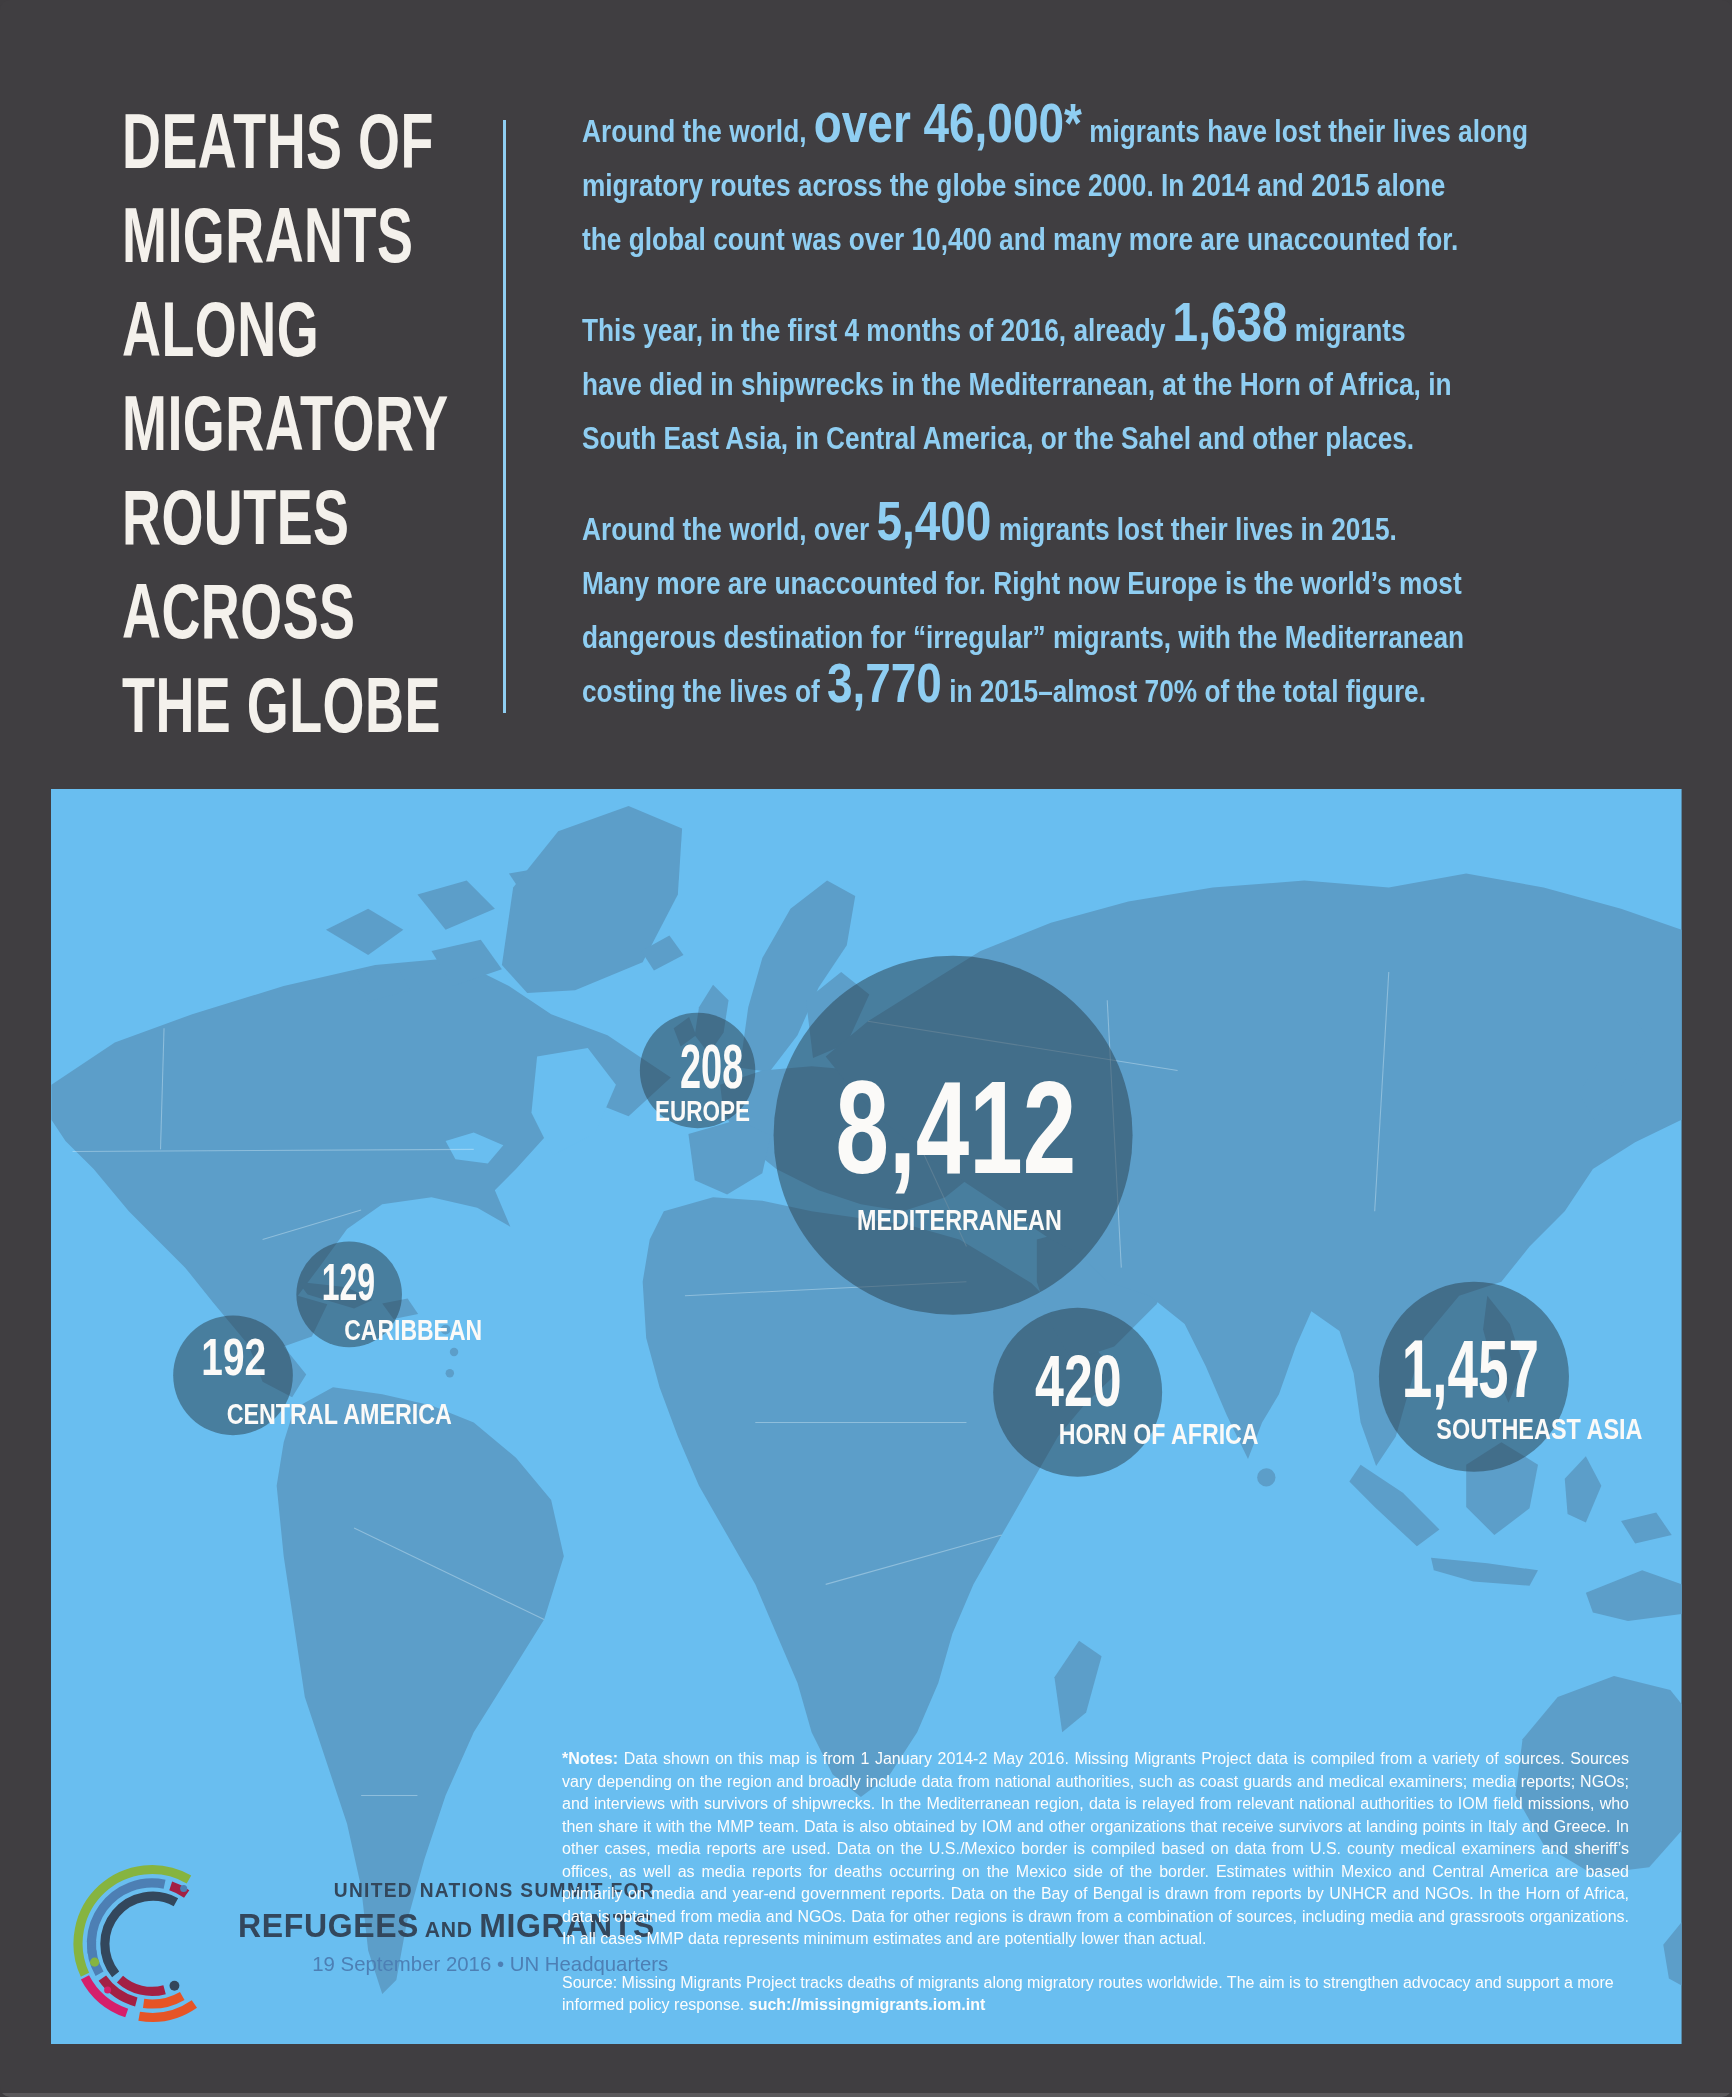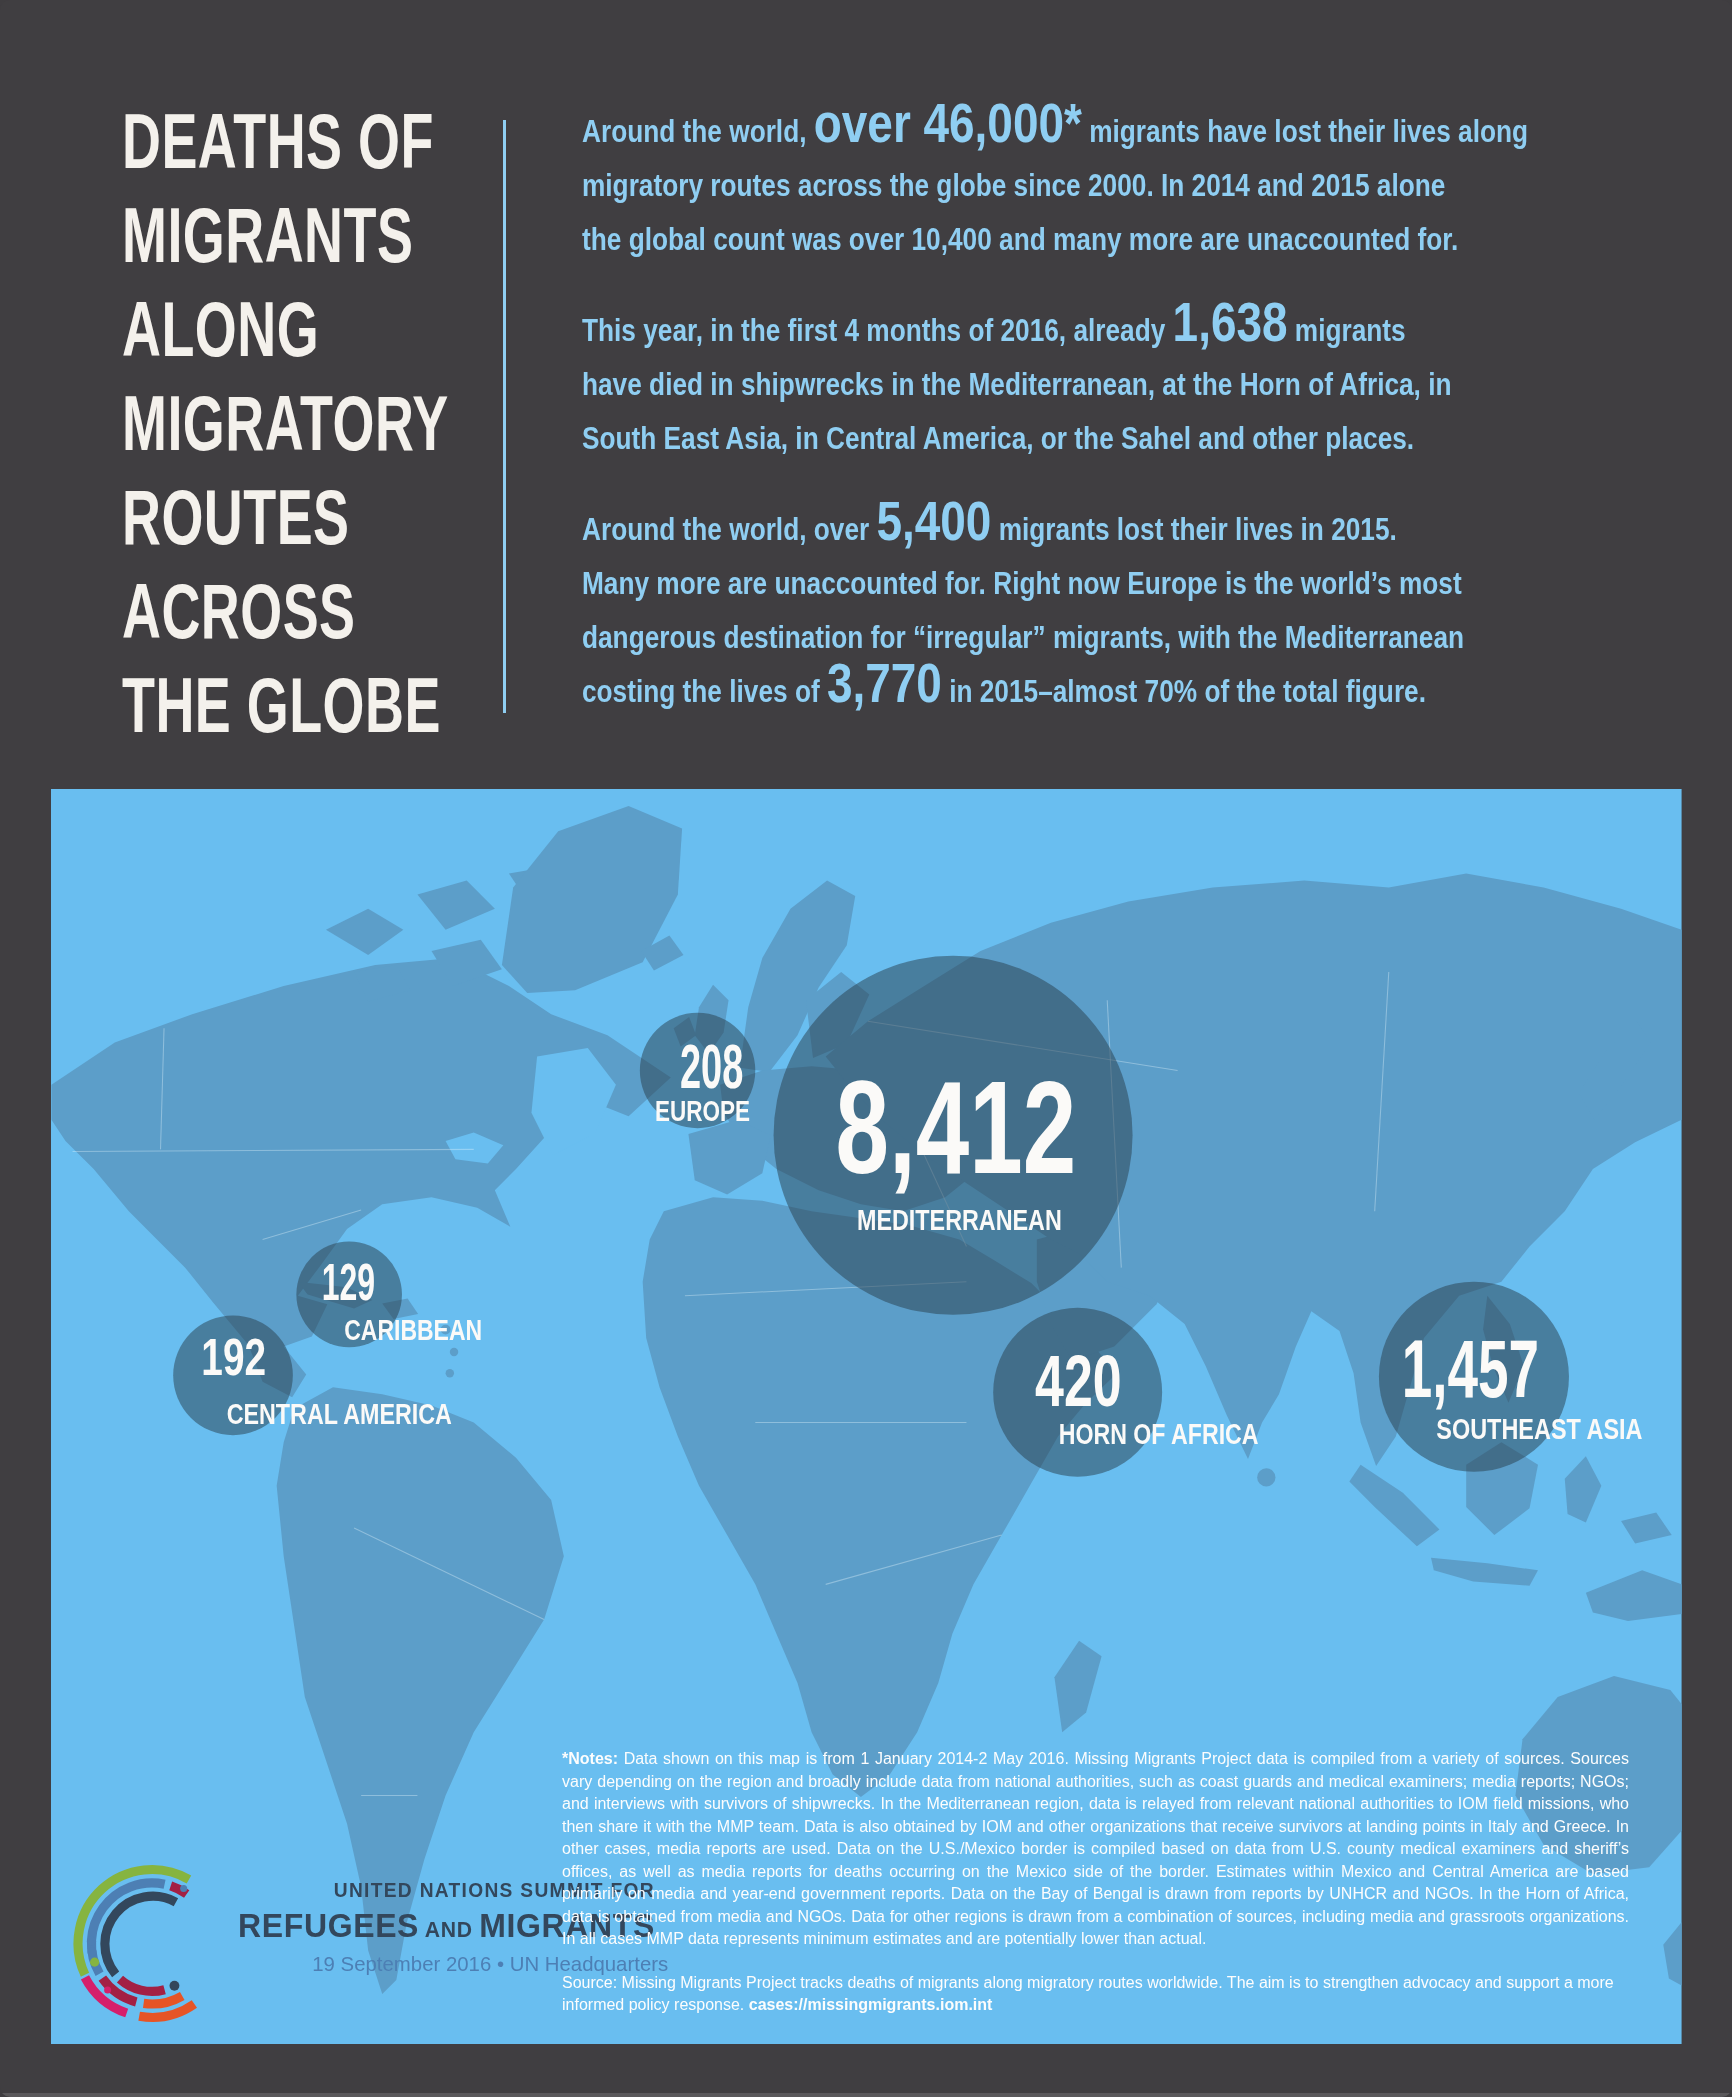--- a/index.html
+++ b/index.html
@@ -217,19 +217,19 @@
       </svg>
       <div class="logo-text">
         <div class="logo-l1">UNITED NATIONS SUMMIT FOR</div>
         <div class="logo-l2"><span>REFUGEES</span><span class="and"> AND </span><span>MIGRANTS</span></div>
         <div class="logo-l3">19 September 2016 • UN Headquarters</div>
       </div>
     </div>
 
     <div class="notes">
       <p class="notes-par"><b>*Notes:</b><span> Data shown on this map is from 1 January 2014-2 May 2016. Missing Migrants Project data is compiled from a variety of sources. Sources vary depending on the region and broadly include data from national authorities, such as coast guards and medical examiners; media reports; NGOs; and interviews with survivors of shipwrecks. In the Mediterranean region, data is relayed from relevant national authorities to IOM field missions, who then share it with the MMP team. Data is also obtained by IOM and other organizations that receive survivors at landing points in Italy and Greece. In other cases, media reports are used. Data on the U.S./Mexico border is compiled based on data from U.S. county medical examiners and sheriff’s offices, as well as media reports for deaths occurring on the Mexico side of the border. Estimates within Mexico and Central America are based primarily on media and year-end government reports. Data on the Bay of Bengal is drawn from reports by UNHCR and NGOs. In the Horn of Africa, data is obtained from media and NGOs. Data for other regions is drawn from a combination of sources, including media and grassroots organizations. In all cases MMP data represents minimum estimates and are potentially lower than actual.</span></p>
-      <p class="src"><span>Source: Missing Migrants Project tracks deaths of migrants along migratory routes worldwide. The aim is to strengthen advocacy and support a more informed policy response.  </span><b>cases://missingmigrants.iom.int</b></p>
+      <p class="src"><span>Source: Missing Migrants Project tracks deaths of migrants along migratory routes worldwide. The aim is to strengthen advocacy and support a more informed policy response.  </span><b>such://missingmigrants.iom.int</b></p>
     </div>
   </div>
 
   <div class="bottom-strip"></div>
 </div>
 
 
 </body></html>

